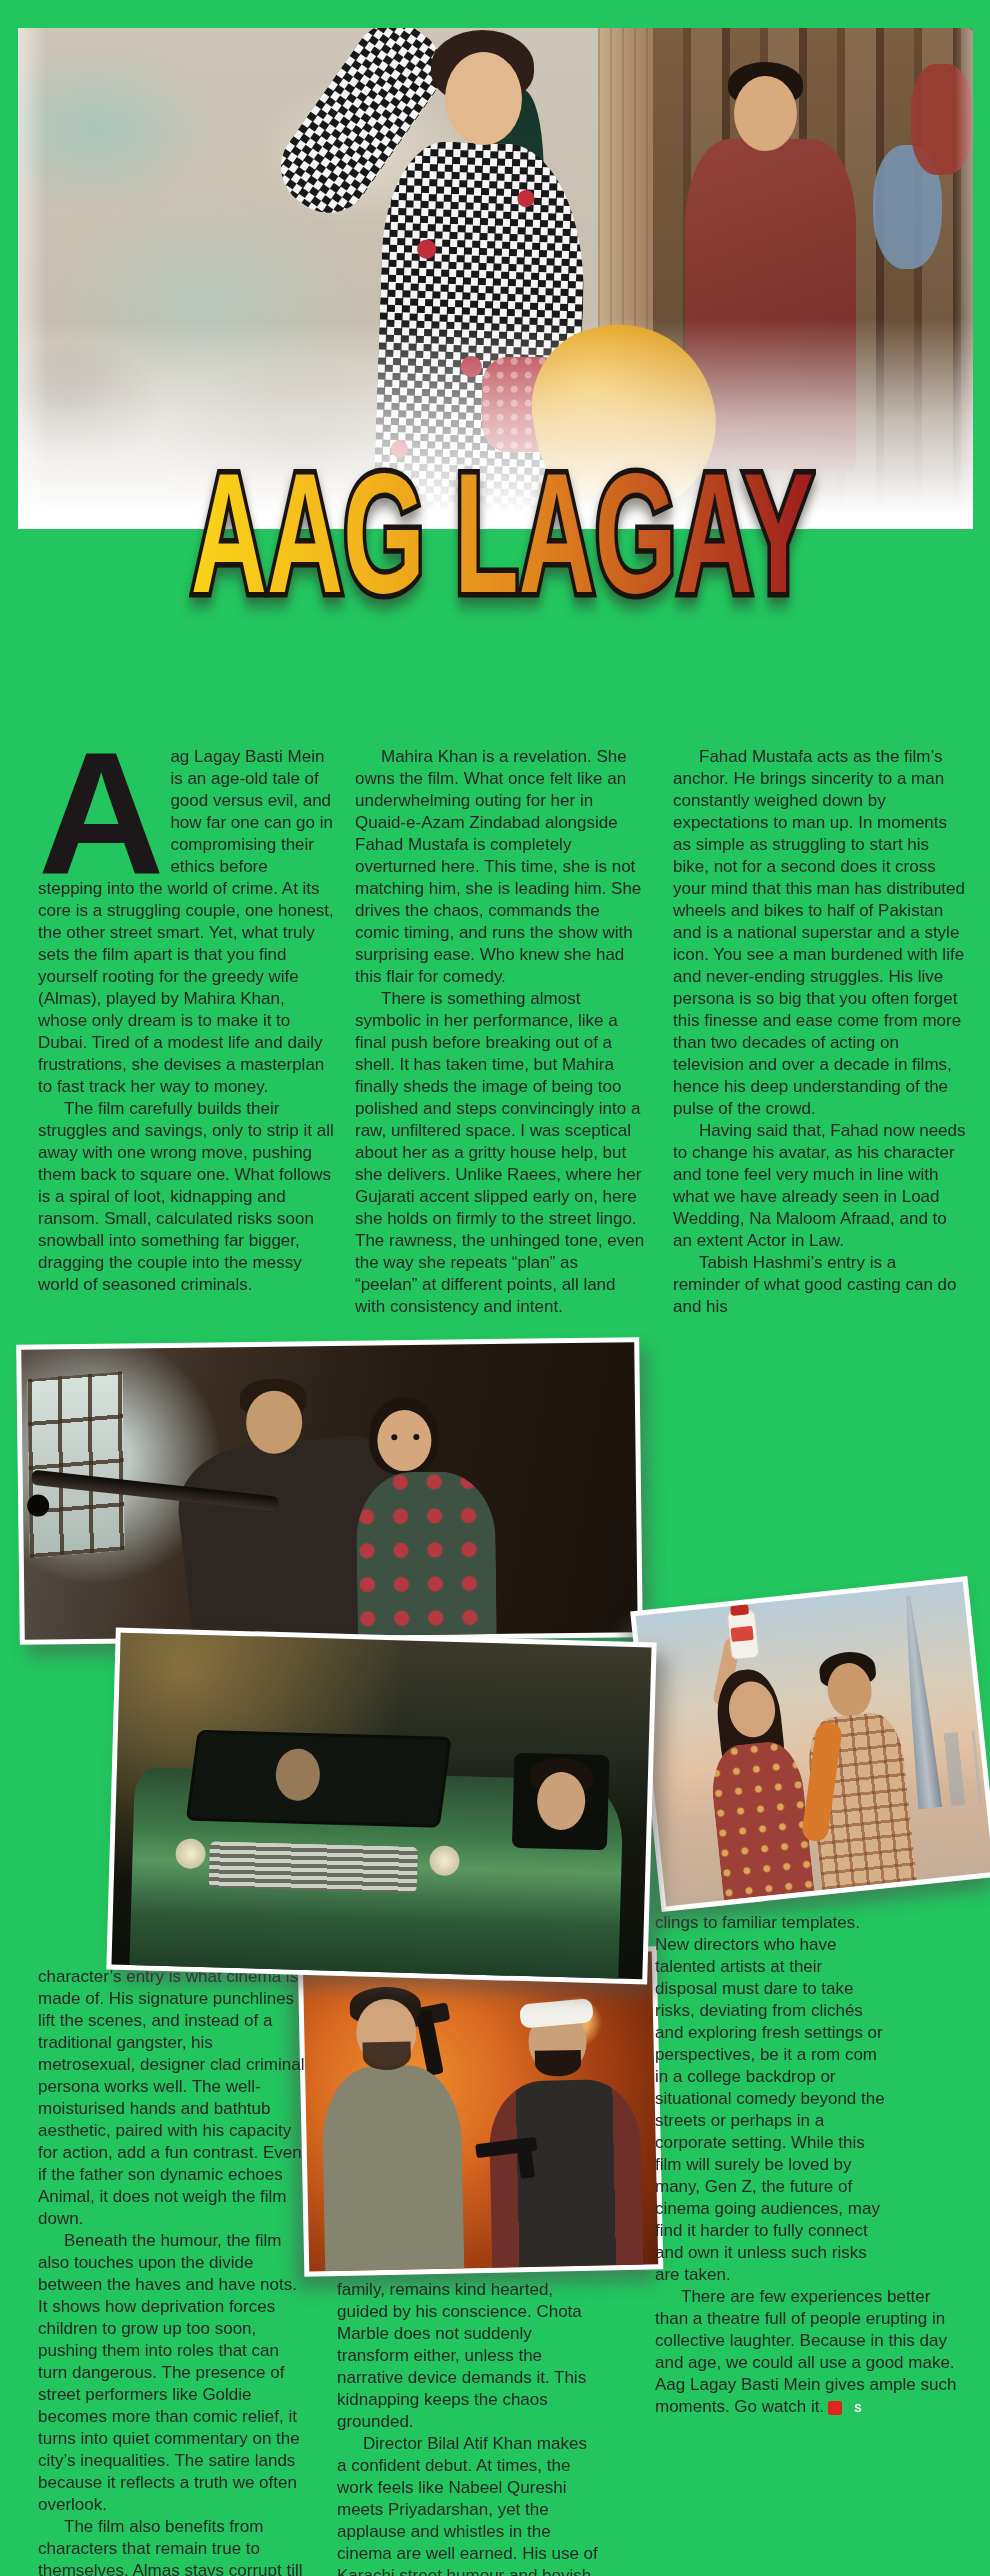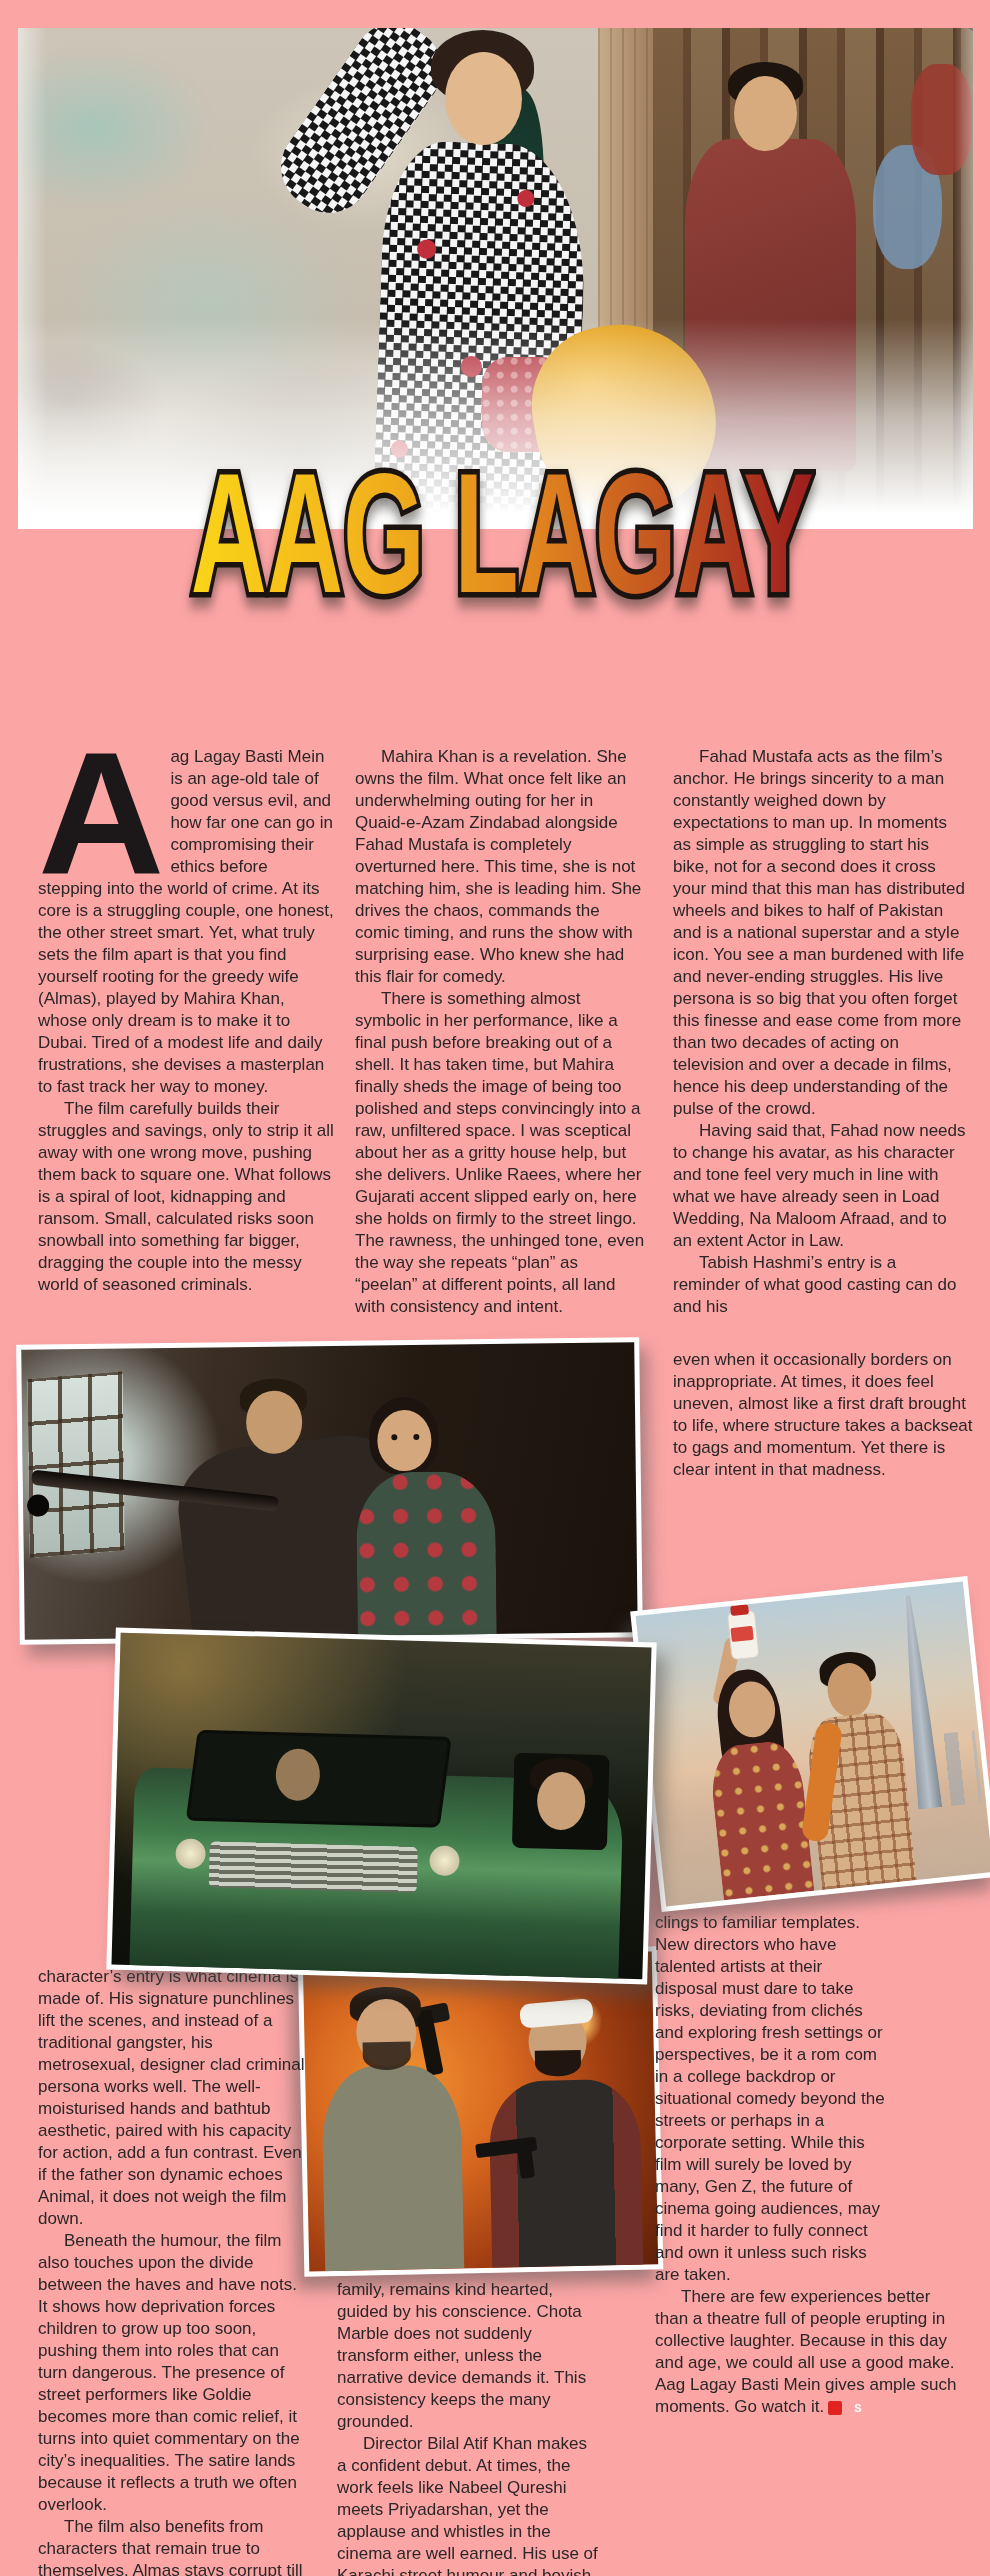--- a/index.html
+++ b/index.html
@@ -1,16 +1,16 @@
 <!DOCTYPE html>
 <html><head>
 <meta charset="utf-8">
 <style>
   html,body{margin:0;padding:0;background:#ffffff;}
-  #page{position:relative;width:991px;height:2576px;background:#fca5a5;overflow:hidden;
+  #page{position:relative;width:991px;height:2576px;background:#22c55e;overflow:hidden;
         font-family:"Liberation Sans",sans-serif;color:#2b2627;}
 
   
   .col{position:absolute;font-size:17px;line-height:22px;letter-spacing:0px;}
   .col p{margin:0;}
   .col p.ind{text-indent:26px;}
 
   .dropcap{float:left;font-size:175px;line-height:127px;font-weight:bold;color:#1c1719;
            margin:4px 10px 0 0;letter-spacing:-4px;}
 
@@ -215,21 +215,20 @@
     <p class="ind">Mahira Khan is a revelation. She owns the film. What once felt like an underwhelming outing for her in Quaid-e-Azam Zindabad alongside Fahad Mustafa is completely overturned here. This time, she is not matching him, she is leading him. She drives the chaos, commands the comic timing, and runs the show with surprising ease. Who knew she had this flair for comedy.</p>
     <p class="ind">There is something almost symbolic in her performance, like a final push before breaking out of a shell. It has taken time, but Mahira finally sheds the image of being too polished and steps convincingly into a raw, unfiltered space. I was sceptical about her as a gritty house help, but she delivers. Unlike Raees, where her Gujarati accent slipped early on, here she holds on firmly to the street lingo. The rawness, the unhinged tone, even the way she repeats “plan” as “peelan” at different points, all land with consistency and intent.</p>
   </div>
   <div class="col" style="left:673px;top:746px;width:294px;">
     <p class="ind">Fahad Mustafa acts as the film’s anchor. He brings sincerity to a man constantly weighed down by expectations to man up. In moments as simple as struggling to start his bike, not for a second does it cross your mind that this man has distributed wheels and bikes to half of Pakistan and is a national superstar and a style icon. You see a man burdened with life and never-ending struggles. His live persona is so big that you often forget this finesse and ease come from more than two decades of acting on television and over a decade in films, hence his deep understanding of the pulse of the crowd.</p>
     <p class="ind">Having said that, Fahad now needs to change his avatar, as his character and tone feel very much in line with what we have already seen in Load Wedding, Na Maloom Afraad, and to an extent Actor in Law.</p>
     <p class="ind">Tabish Hashmi’s entry is a reminder of what good casting can do and his</p>
   </div>
 
   <div class="col" style="left:673px;top:1349px;width:300px;">
-    <p>even when it occasionally borders on inappropriate. At times, it does feel uneven, almost like a first draft brought to life, where structure takes a backseat to gags and momentum. Yet there is clear intent in that madness.</p>
   </div>
 
   <div class="photo" id="photo-gun">
     <div class="ph pa">
       <div class="pa-window"></div>
       <div class="pa-body"></div>
       <div class="pa-hair"></div>
       <div class="pa-head"></div>
       <div class="pa-gun"></div>
       <div class="pa-muzzle"></div>
@@ -290,21 +289,21 @@
     </div>
   </div>
 
   <div class="col" style="left:38px;top:1966px;width:270px;">
     <p>character’s entry is what cinema is made of. His signature punchlines lift the scenes, and instead of a traditional gangster, his metrosexual, designer clad criminal persona works well. The well-moisturised hands and bathtub aesthetic, paired with his capacity for action, add a fun contrast. Even if the father son dynamic echoes Animal, it does not weigh the film down.</p>
     <p class="ind">Beneath the humour, the film also touches upon the divide between the haves and have nots. It shows how deprivation forces children to grow up too soon, pushing them into roles that can turn dangerous. The presence of street performers like Goldie becomes more than comic relief, it turns into quiet commentary on the city’s inequalities. The satire lands because it reflects a truth we often overlook.</p>
     <p class="ind">The film also benefits from characters that remain true to themselves. Almas stays corrupt till the end. Barkat, despite being born into a gangster</p>
   </div>
 
   <div class="col" style="left:337px;top:2279px;width:262px;">
-    <p>family, remains kind hearted, guided by his conscience. Chota Marble does not suddenly transform either, unless the narrative device demands it. This consistency keeps the many grounded.</p>
+    <p>family, remains kind hearted, guided by his conscience. Chota Marble does not suddenly transform either, unless the narrative device demands it. This kidnapping keeps the chaos grounded.</p>
     <p class="ind">Director Bilal Atif Khan makes a confident debut. At times, the work feels like Nabeel Qureshi meets Priyadarshan, yet the applause and whistles in the cinema are well earned. His use of Karachi street humour and boyish banter feels authentic,</p>
   </div>
 
   <div class="col" style="left:655px;top:1912px;width:311px;">
     <div class="narrow-wrap">
       <p>clings to familiar templates. New directors who have talented artists at their disposal must dare to take risks, deviating from clichés and exploring fresh settings or perspectives, be it a rom com in a college backdrop or situational comedy beyond the streets or perhaps in a corporate setting. While this film will surely be loved by many, Gen Z, the future of cinema going audiences, may find it harder to fully connect and own it unless such risks are taken.</p>
     </div>
     <p class="ind"><span>There are few experiences better than a theatre full of people erupting in collective laughter. Because in this day and age, we could all use a good make. Aag Lagay Basti Mein gives ample such moments. Go watch it.</span><span class="end-mark">S</span></p>
   </div>
 

